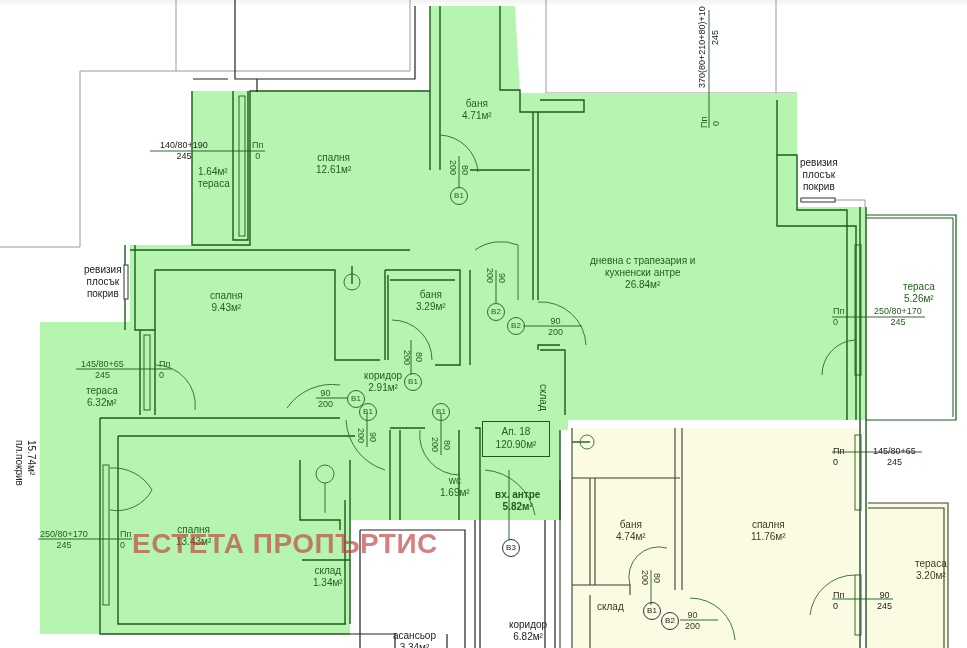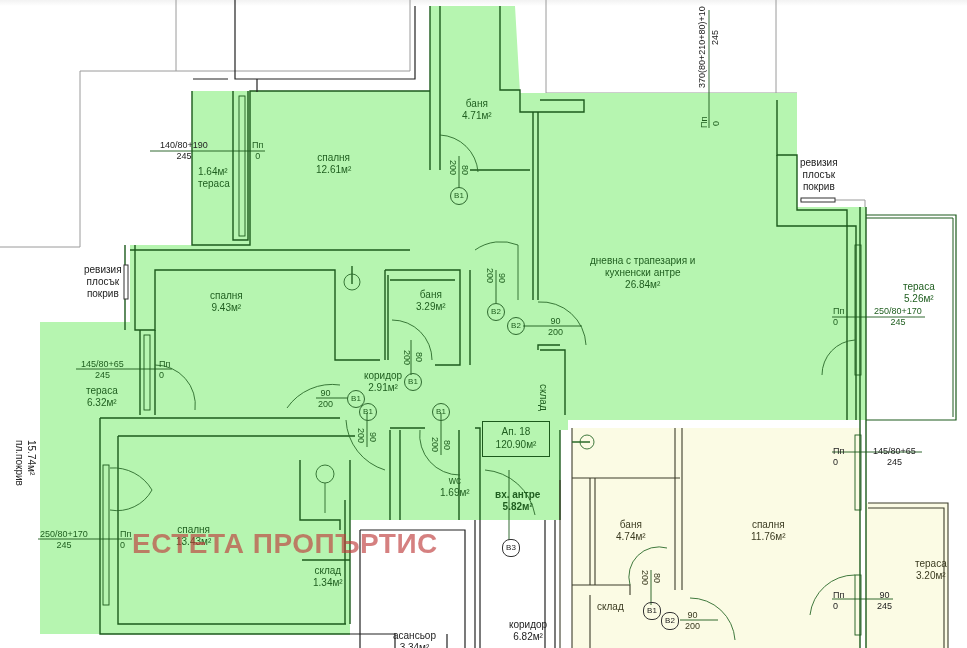--- a/index.html
+++ b/index.html
@@ -7,21 +7,21 @@
   .topbar{position:absolute;left:0;top:0;width:967px;height:6px;background:linear-gradient(#f2f2f2,#ffffff);}
   svg.plan{position:absolute;left:0;top:0;}
   .lbl{position:absolute;font-size:10px;line-height:12px;color:#1f5e1f;text-align:center;white-space:nowrap;}
   .lbl.dark{color:#222;}
   .lbl.y{color:#3a3a20;}
   .dim{position:absolute;font-size:9px;line-height:11px;color:#1f5e1f;white-space:nowrap;text-align:center;}
   .dim.dark{color:#222;}
   .vert{transform:rotate(-90deg);transform-origin:left top;}
   .vert90{transform:rotate(90deg);transform-origin:left top;}
   .badge{position:absolute;width:16px;height:16px;border:1px solid #2f6a2f;border-radius:50%;font-size:8px;line-height:16px;text-align:center;color:#1f5e1f;background:transparent;}
-  .badge.dark{border-color:#333;color:#222;border-radius:8px;}
+  .badge.dark{border-color:#333;color:#222;}
   .apt{position:absolute;left:482px;top:421px;width:68px;height:36px;border:1.2px solid #1c5a1c;font-size:10px;line-height:13px;color:#1f5e1f;text-align:center;padding-top:3px;box-sizing:border-box;}
   .watermark{position:absolute;left:132px;top:528px;font-size:28px;font-weight:bold;color:rgba(190,60,60,0.65);letter-spacing:0.5px;white-space:nowrap;}
 </style>
 </head>
 <body>
 
 <div class="topbar"></div>
 
 <svg class="plan" width="967" height="648" viewBox="0 0 967 648">
 

